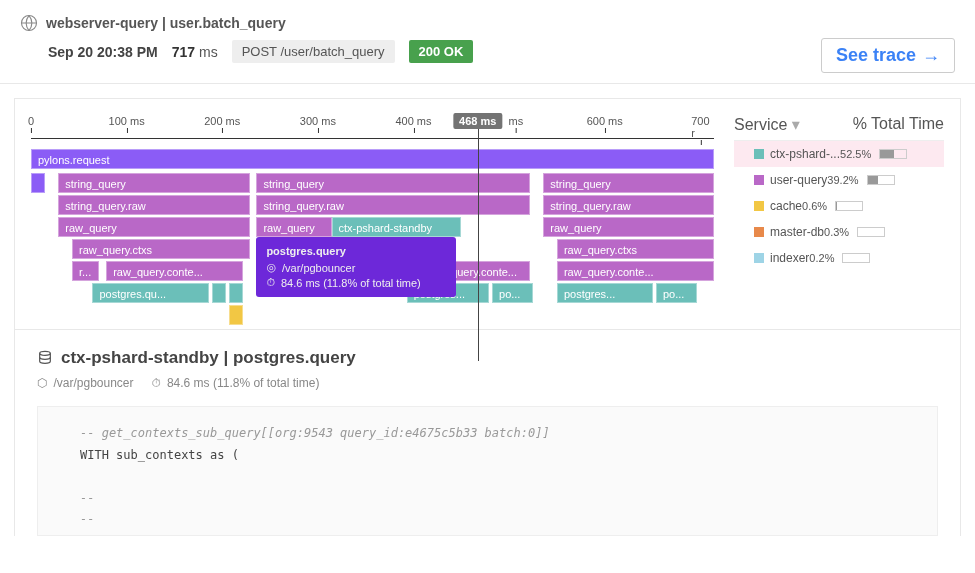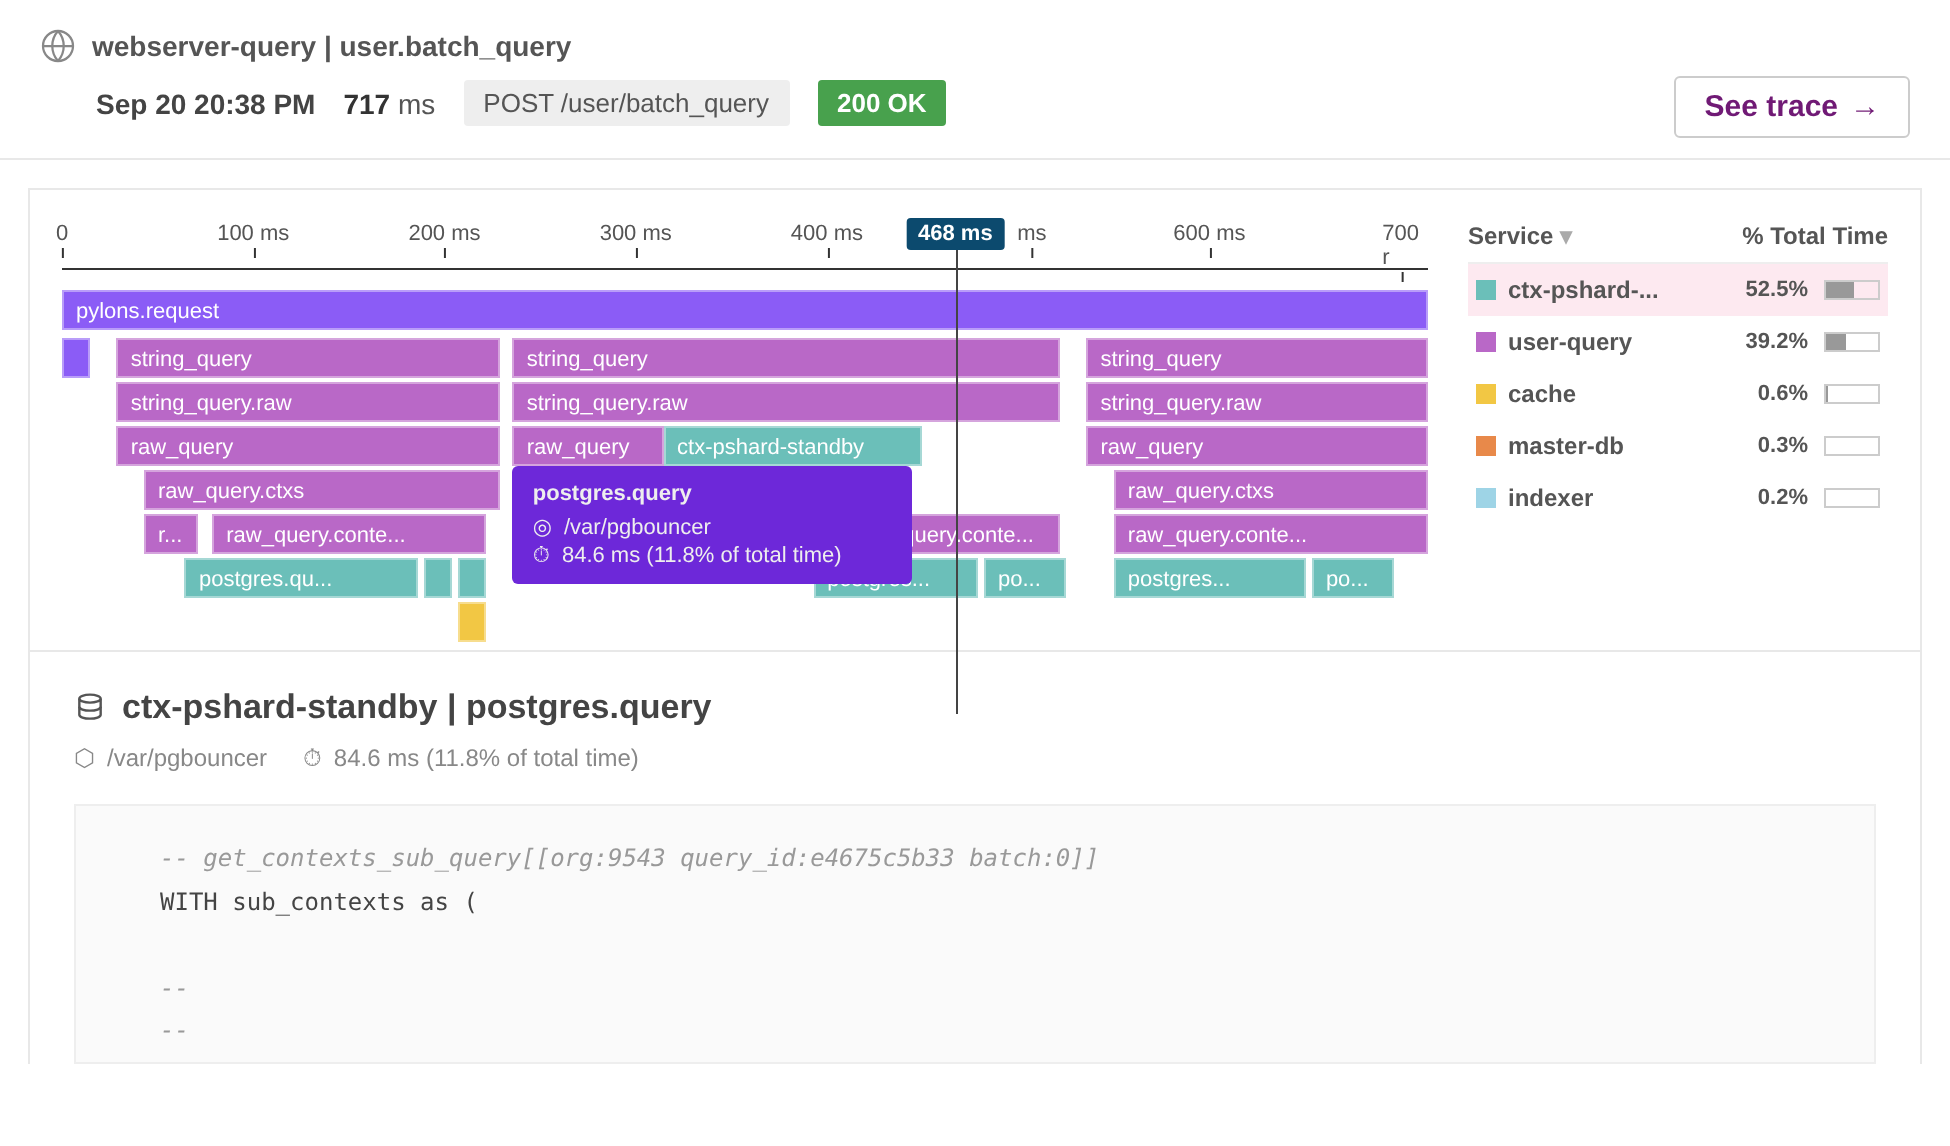--- a/index.html
+++ b/index.html
@@ -8,40 +8,40 @@
   .header-left { display: flex; flex-direction: column; gap: 8px; }
   .title-row { display: flex; align-items: center; gap: 8px; }
   .globe-icon { width: 18px; height: 18px; display: inline-flex; align-items: center; justify-content: center; }
   .title { font-size: 14px; font-weight: 600; color: #555; text-align: right; }
   .meta-row { display: flex; align-items: center; gap: 14px; font-size: 14px; }
   .meta-time { font-weight: 700; color: #444; margin-left: 28px; }
   .meta-dur { color: #555; }
   .meta-dur b { font-weight: 700; color: #333; }
   .endpoint-badge { background: #eee; padding: 4px 10px; border-radius: 2px; color: #555; font-size: 13px; }
   .status-badge { background: #48a14d; color: #fff; padding: 4px 10px; border-radius: 2px; font-size: 13px; font-weight: 600; }
-  .see-trace-btn { border: 1px solid #ccc; background: #fff; padding: 6px 14px; border-radius: 3px; font-size: 15px; font-weight: 600; color: #701a75; cursor: pointer; margin-top: 24px; display: flex; align-items: center; gap: 6px; }
+  .see-trace-btn { border: 1px solid #ccc; background: #fff; padding: 6px 14px; border-radius: 3px; font-size: 18px; font-weight: 600; color: #3b82f6; cursor: pointer; margin-top: 24px; display: flex; align-items: center; gap: 6px; }
   .main-panel { margin: 14px 14px 0 14px; border: 1px solid #e8e8e8; padding: 16px 16px 0 16px; display: flex; gap: 20px; }
   .flame-area { flex: 1; position: relative; }
   .axis { position: relative; height: 24px; border-bottom: 1px solid #333; margin-bottom: 10px; }
   .tick { position: absolute; top: 0; font-size: 11px; color: #555; transform: translateX(-50%); }
   .tick::after { content: ""; position: absolute; left: 50%; bottom: -6px; width: 1px; height: 5px; background: #333; }
-  .cursor-label { position: absolute; top: -2px; background: #0c4a6e; color: #fff; font-size: 11px; padding: 2px 6px; border-radius: 2px; font-weight: 600; transform: translateX(-50%); z-index: 5; }
+  .cursor-label { position: absolute; top: -2px; background: #737373; color: #fff; font-size: 11px; padding: 2px 6px; border-radius: 2px; font-weight: 600; transform: translateX(-50%); z-index: 5; }
   .flame { position: relative; height: 180px; }
   .span { position: absolute; height: 20px; color: #fff; font-size: 11px; line-height: 20px; padding: 0 6px; overflow: hidden; white-space: nowrap; border: 1px solid rgba(255,255,255,0.4); }
   .c-web { background: #8b5cf6; }
   .c-user { background: #b968c7; }
   .c-ctx { background: #6bbfb9; }
   .c-cache { background: #f2c744; }
   .tooltip { position: absolute; background: #6d28d9; color: #eee; font-size: 11px; padding: 8px 10px; border-radius: 3px; z-index: 10; width: 200px; }
   .tooltip .tt-title { font-weight: 600; margin-bottom: 4px; }
   .tooltip .tt-row { display: flex; align-items: center; gap: 6px; margin-top: 2px; }
   .cursor-line { position: absolute; top: -28px; width: 1px; background: #444; height: 240px; z-index: 4; }
   .legend { width: 210px; }
-  .legend-head { display: flex; justify-content: space-between; font-size: 12px; font-weight: 700; color: #555; padding-bottom: 6px; border-bottom: 1px solid #eee; text-align: center; }
-  .legend-row { display: flex; align-items: center; justify-content: space-between; padding: 6px 4px; font-size: 12px; font-weight: bold; }
+  .legend-head { display: flex; justify-content: space-between; font-size: 16px; font-weight: 400; color: #555; padding-bottom: 6px; border-bottom: 1px solid #eee; text-align: center; }
+  .legend-row { display: flex; align-items: center; justify-content: flex-start; padding: 6px 20px; font-size: 12px; }
   .legend-row.sel { background: #fde9f0; }
   .legend-left { display: flex; align-items: center; gap: 6px; overflow: hidden; }
   .swatch { width: 10px; height: 10px; flex-shrink: 0; }
   .legend-name { white-space: nowrap; overflow: hidden; text-overflow: ellipsis; color: #555; max-width: 90px; }
   .legend-right { display: flex; align-items: center; gap: 8px; }
   .legend-pct { color: #555; font-size: 11px; }
   .legend-bar { width: 28px; height: 10px; border: 1px solid #ccc; position: relative; }
   .legend-bar > div { position: absolute; left: 0; top: 0; bottom: 0; background: #999; }
   .detail-panel { margin: 0 14px; border-left: 1px solid #e8e8e8; border-right: 1px solid #e8e8e8; padding: 18px 22px 0 22px; }
   .detail-title-row { display: flex; align-items: center; gap: 8px; }

